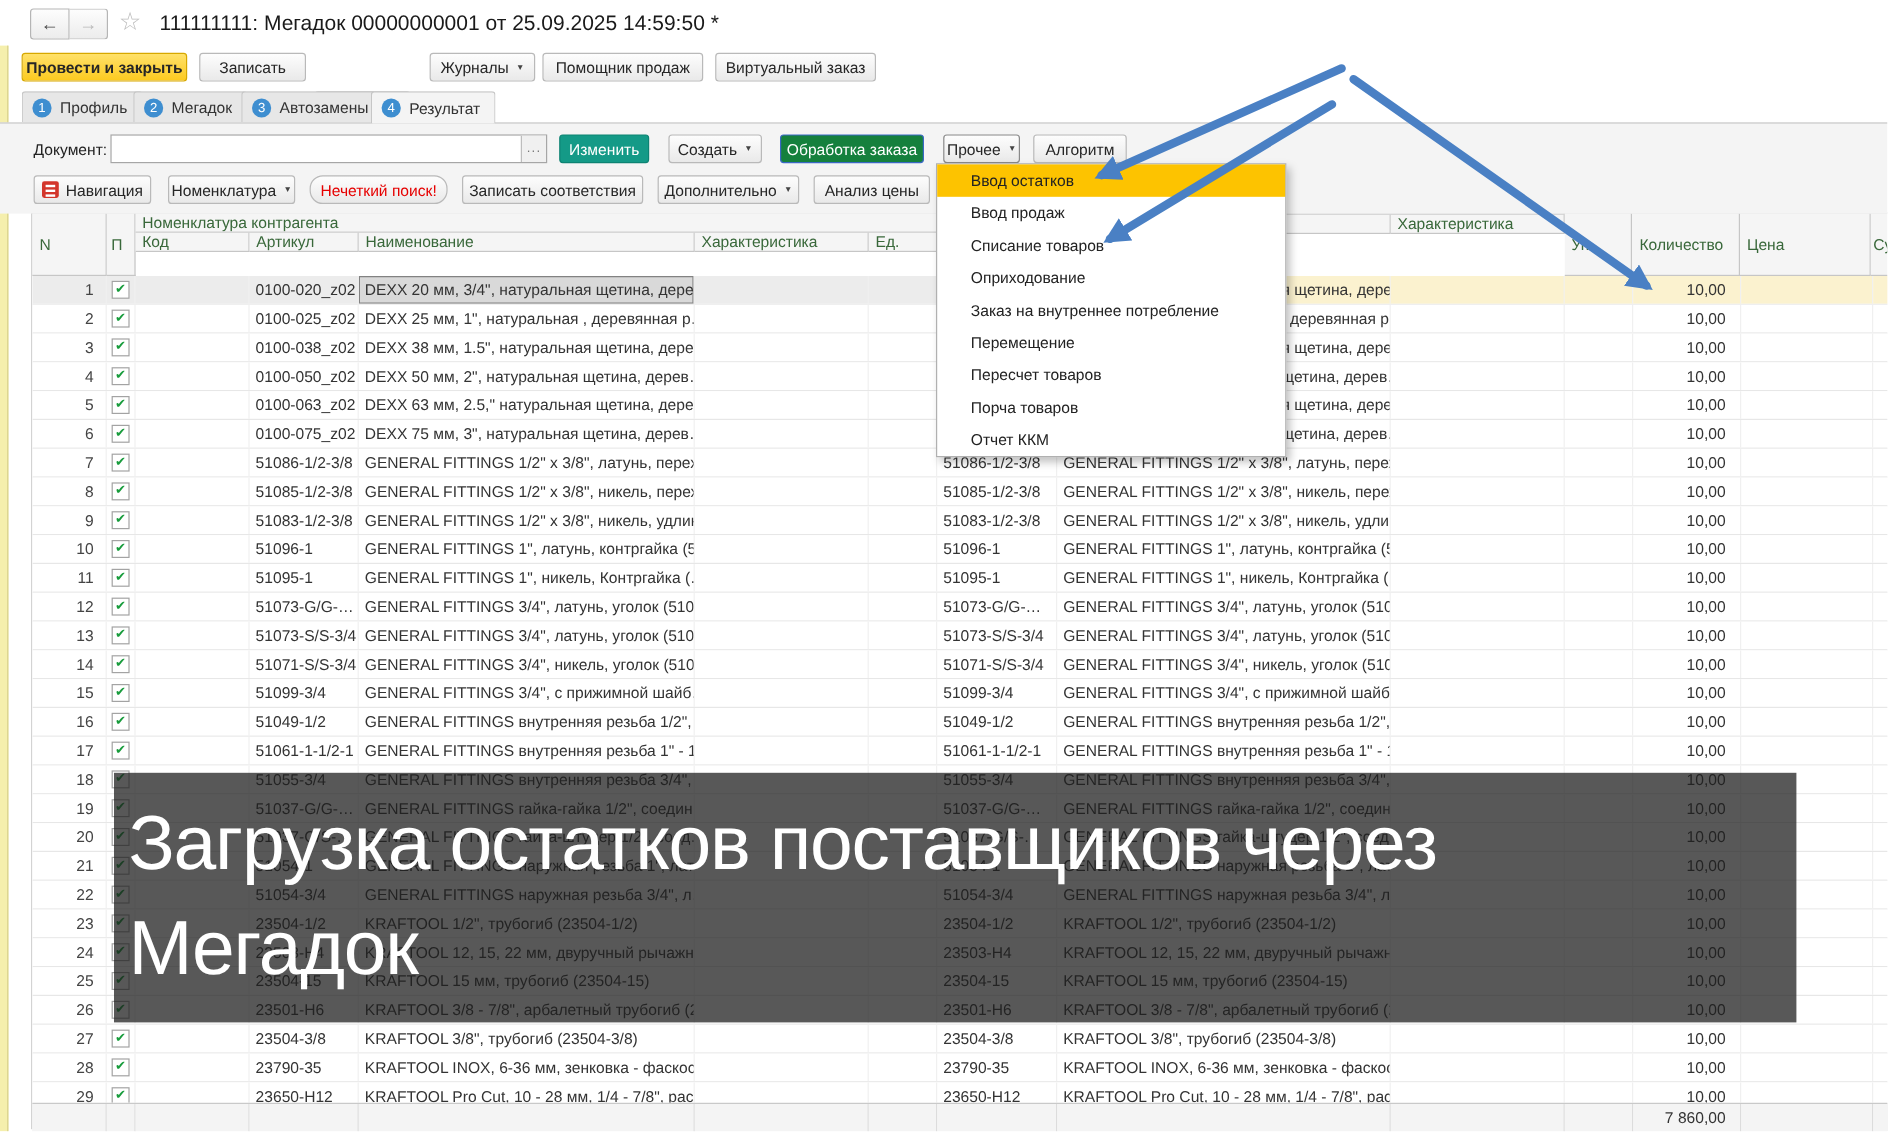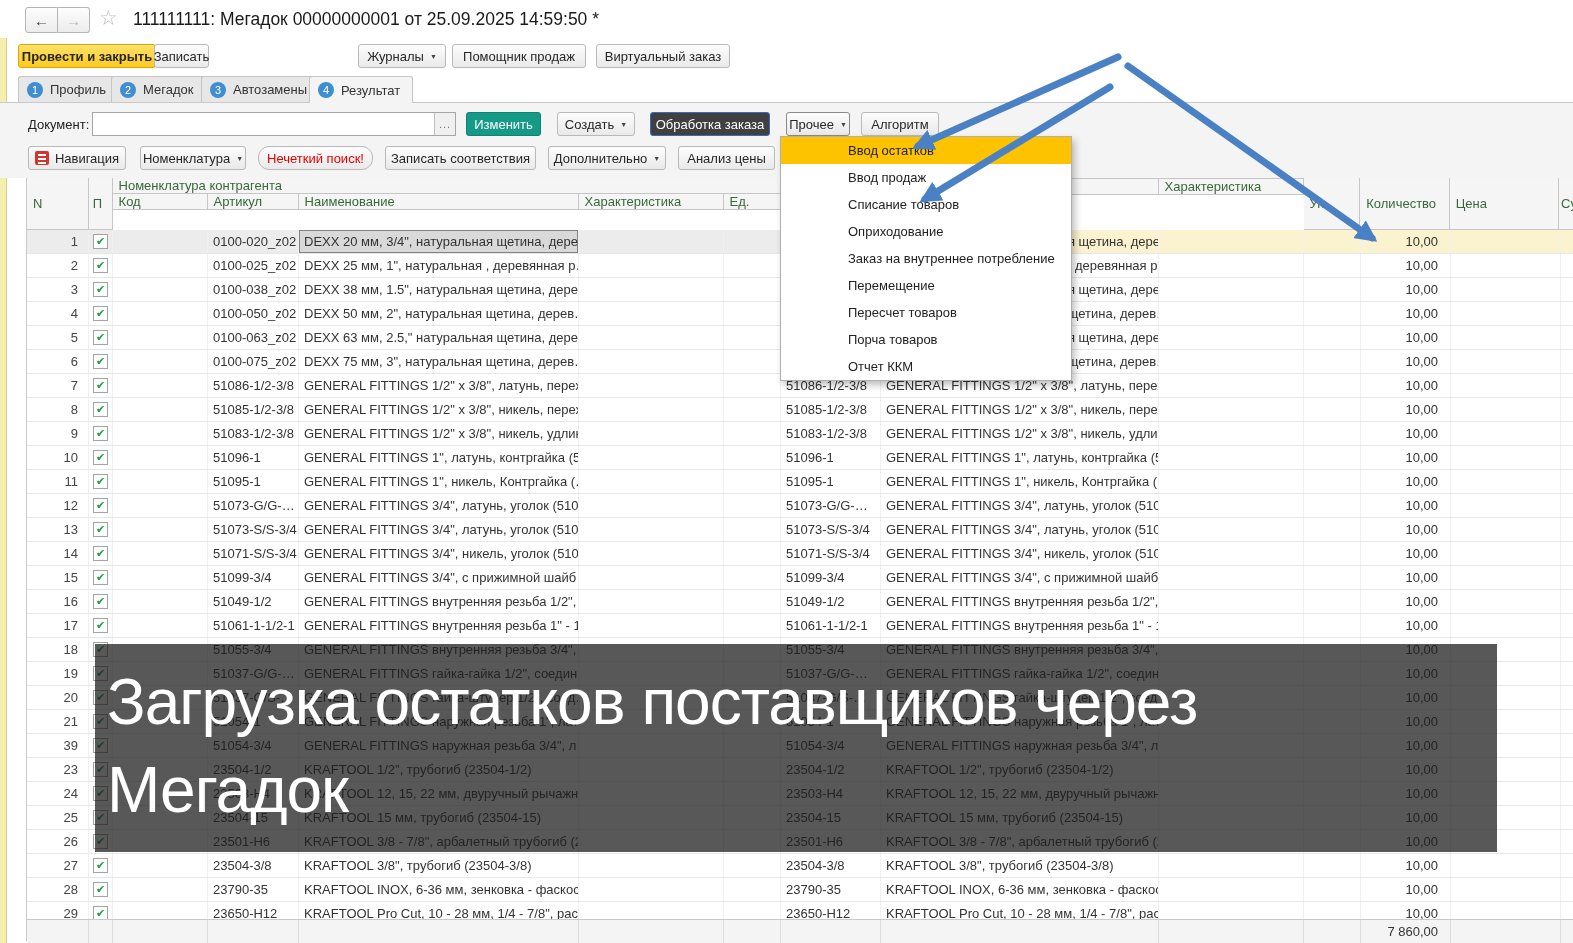--- a/index.html
+++ b/index.html
@@ -16,21 +16,21 @@
   .navbtn.back{border-radius:3px 0 0 3px;}
   .navbtn.fwd{border-radius:0 3px 3px 0;border-left:none;color:#b9b9b9;}
   .star{left:99px;top:6px;font-size:21px;color:#bdbdbd;}
   .doc-title{left:133px;top:9px;font-size:17.5px;color:#1a1a1a;white-space:nowrap;}
   
   .btn{height:24px;border:1px solid #b9b9b9;border-radius:3px;background:linear-gradient(#fdfdfd,#e9e9e9);
        display:flex;align-items:center;justify-content:center;white-space:nowrap;color:#262626;box-sizing:border-box;}
   .btn .dd{font-size:7px;margin-left:6px;color:#444;}
   .btn-yellow{background:linear-gradient(#ffe169,#fcca20);border-color:#d7a800;font-weight:bold;}
   .btn-teal{background:#149a87;border-color:#0d8373;color:#fff;}
-  .btn-blue{background:#404040;border-color:#3a68c4;color:#fff;}
+  .btn-blue{background:#15803d;border-color:#3a68c4;color:#fff;}
   
   .tab{top:76px;height:26px;border:1px solid #c6c6c6;border-bottom:none;border-radius:3px 3px 0 0;
        background:#e7e7e7;display:flex;align-items:center;padding:0 12px 0 8px;box-sizing:border-box;gap:7px;}
   .tab.active{background:#f4f4f4;height:27px;z-index:3;}
   .tabnum{width:16px;height:16px;border-radius:50%;background:#3e8ed0;color:#fff;font-size:11px;
           display:flex;align-items:center;justify-content:center;}
   .panel{left:0;top:102px;width:1573px;height:75px;background:#f4f4f4;border-top:1px solid #c9c9c9;z-index:1;}
   
   .doc-label{left:28px;top:117px;z-index:2;color:#222;}
   .doc-input{left:92px;top:112px;width:364px;height:24px;background:#fff;border:1px solid #a6a6a6;
@@ -74,21 +74,21 @@
   .trow:first-of-type .ccode2,.trow:first-of-type .cname2,.trow:first-of-type .cchar2,
   .trow:first-of-type .cup,.trow:first-of-type .cqty,.trow:first-of-type .cprice,
   .trow:first-of-type .csum{background:#fbf2cf;}
   .trow:first-of-type .cname{background:#d9d9d9;box-shadow:inset 0 0 0 1px #828282;}
   .tfoot{position:absolute;left:0;top:741px;height:24px;width:1547px;background:#f4f4f4;
          border-top:1px solid #c9c9c9;display:flex;box-sizing:border-box;}
   .tfoot .c{border-right:1px solid #dcdcdc;background:#f4f4f4;height:23px;}
   
   .menu{left:780px;top:136px;width:290px;background:#fff;border:1px solid #b0b0b0;z-index:50;
         box-shadow:3px 4px 7px rgba(0,0,0,.25);padding:0;}
-  .mi{height:27px;line-height:27px;padding-left:67px;color:#222;white-space:nowrap;}
+  .mi{height:27px;line-height:27px;padding-left:28px;color:#222;white-space:nowrap;}
   .mi:first-of-type{background:#fdc300;}
   
   .banner{left:95px;top:644px;width:1402px;height:208px;background:rgba(30,30,30,0.74);z-index:20;
           color:#fff;padding:14px 0 0 12px;box-sizing:border-box;}
   .banner .l{font-size:64px;line-height:88px;letter-spacing:-1px;white-space:nowrap;}
   
   .arrows{left:0;top:0;z-index:60;pointer-events:none;}
 </style>
 </head>
 <body>
@@ -101,21 +101,21 @@
         <span>←</span>
       </div>
     <div class="navbtn fwd">
         <span>→</span>
       </div>
   </div>
   <div class="abs star">☆</div>
   <div class="abs doc-title">111111111: Мегадок 00000000001 от 25.09.2025 14:59:50 *</div>
 
   <div class="abs btn btn-yellow" style="left:18px;top:44px;width:138px;">Провести и закрыть</div>
-  <div class="abs btn" style="left:154px;top:44px;width:55px;">Записать</div>
+  <div class="abs btn" style="left:166px;top:44px;width:89px;">Записать</div>
   <div class="abs btn" style="left:262px;top:44px;width:80px;margin-top:32px;">Провести</div>
   <div class="abs btn" style="left:358px;top:44px;width:88px;">
     <span>Журналы</span>
     <span class="dd">▼</span>
   </div>
   <div class="abs btn" style="left:452px;top:44px;width:134px;">Помощник продаж</div>
   <div class="abs btn" style="left:596px;top:44px;width:134px;">Виртуальный заказ</div>
 
   <div class="abs tab" style="left:18px;">
     <span class="tabnum">1</span>
@@ -592,21 +592,21 @@
           <div class="c ccode2">51054-1</div>
           <div class="c cname2">GENERAL FITTINGS наружная резьба 1", лат…</div>
           <div class="c cchar2"></div>
           <div class="c cup"></div>
           <div class="c cqty">10,00</div>
           <div class="c cprice"></div>
           <div class="c csum"></div>
         </div>
 
         <div class="trow">
-          <div class="c cn">39</div>
+          <div class="c cn">22</div>
           <div class="c cp">
             <span class="cb">✔</span>
           </div>
           <div class="c ccode"></div>
           <div class="c cart">51054-3/4</div>
           <div class="c cname">GENERAL FITTINGS наружная резьба 3/4", л…</div>
           <div class="c cchar"></div>
           <div class="c ced"></div>
           <div class="c ccode2">51054-3/4</div>
           <div class="c cname2">GENERAL FITTINGS наружная резьба 3/4", л…</div>

